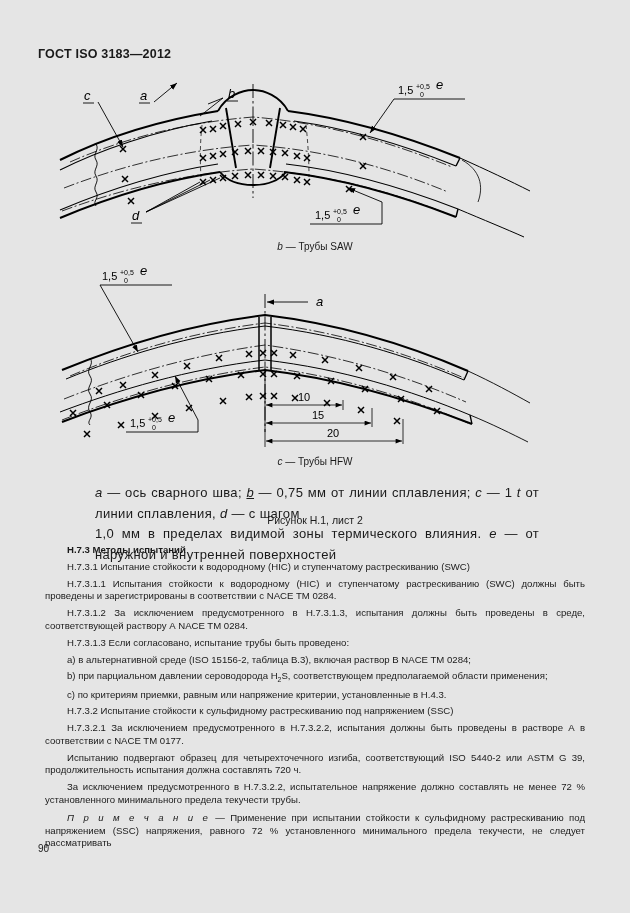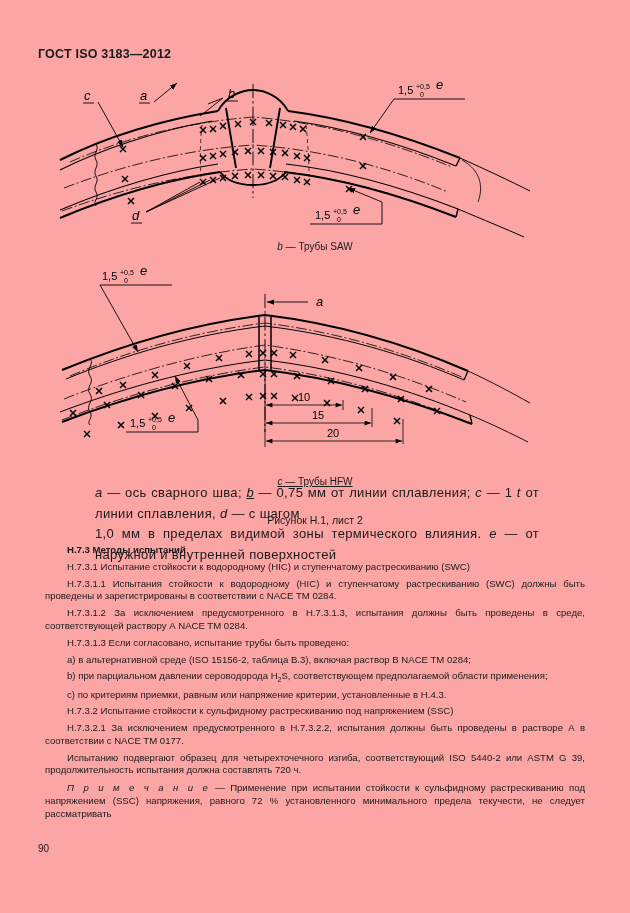--- a/index.html
+++ b/index.html
@@ -14,21 +14,21 @@
     font-family: "Liberation Sans", sans-serif;
     color: #1a1a1a;
     overflow: hidden;
   }
 
   .page {
     position: absolute;
     inset: 0;
     width: 630px;
     height: 913px;
-    background: #fca5a5;
+    background: #e5e5e5;
   }
 
   
   .doc-header {
     position: absolute;
     left: 38px;
     top: 47px;
     font-size: 12.5px;
     font-weight: bold;
     letter-spacing: 0.2px;
@@ -43,21 +43,21 @@
   #figure-hfw  { left: 60px;  top: 272px; width: 510px; height: 175px; }
 
   .fig-caption {
     position: absolute;
     width: 630px;
     left: 0;
     text-align: center;
     font-size: 10px;
   }
   #caption-saw { top: 241px; }
-  #caption-hfw { top: 476px; text-decoration: underline; }
+  #caption-hfw { top: 456px; }
   .fig-caption .it { font-style: italic; }
 
   
   .legend {
     position: absolute;
     left: 95px;
     top: 483px;
     width: 444px;
     font-size: 13px;
     line-height: 1.58;
@@ -425,18 +425,19 @@
     <p>Н.7.3.1 Испытание стойкости к водородному (HIC) и ступенчатому растрескиванию (SWC)</p>
     <p>Н.7.3.1.1 Испытания стойкости к водородному (HIC) и ступенчатому растрескиванию (SWC) должны быть проведены и зарегистрированы в соответствии с NACE TM 0284.</p>
     <p>Н.7.3.1.2 За исключением предусмотренного в Н.7.3.1.3, испытания должны быть проведены в среде, соответствующей раствору А NACE TM 0284.</p>
     <p>Н.7.3.1.3 Если согласовано, испытание трубы быть проведено:</p>
     <p>a) в альтернативной среде (ISO 15156-2, таблица В.3), включая раствор В NACE TM 0284;</p>
     <p><span>b) при парциальном  давлении сероводорода H</span><sub>2</sub><span>S, соответствующем предполагаемой области применения;</span></p>
     <p>c) по критериям приемки, равным или напряжение критерии, установленные в Н.4.3.</p>
     <p>Н.7.3.2 Испытание стойкости к сульфидному растрескиванию под напряжением (SSC)</p>
     <p>Н.7.3.2.1 За исключением предусмотренного в Н.7.3.2.2,  испытания  должны быть проведены в растворе А в соответствии с NACE TM 0177.</p>
     <p>Испытанию подвергают  образец  для  четырехточечного  изгиба,  соответствующий  ISO 5440-2  или ASTM G 39, продолжительность испытания должна составлять 720 ч.</p>
+    <p>За исключением предусмотренного в Н.7.3.2.2, испытательное напряжение должно составлять не менее 72 % установленного минимального предела текучести трубы.</p>
     <p class="note"><span class="spaced">П р и м е ч а н и е</span><span> — Применение при испытании стойкости к сульфидному растрескиванию под напряжением (SSC) напряжения, равного 72 % установленного минимального предела текучести, не следует рассматривать</span></p>
   </div>
 
   <div class="page-number">90</div>
 
 </div>
 
 </body></html>

